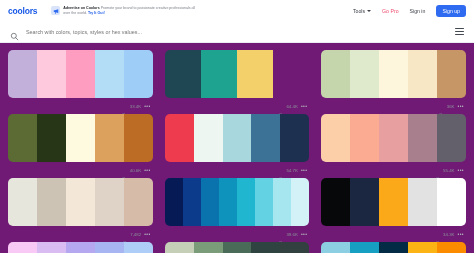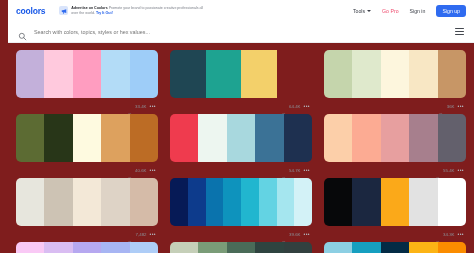--- a/index.html
+++ b/index.html
@@ -2,21 +2,21 @@
 <html><head>
 <meta charset="utf-8">
 <style>
   * { box-sizing: border-box; margin: 0; padding: 0; }
   html, body {
     width: 474px; height: 253px;
     font-family: "Liberation Sans", sans-serif;
     background: #ffffff;
     overflow: hidden;
   }
-  .page { width: 474px; height: 253px; position: relative; background:#7f1d1d;padding-left:8px; }
+  .page { width: 474px; height: 253px; position: relative; background:#701a75; }
 
   
   .topbar {
     height: 21px;
     display: flex; align-items: center;
     padding: 0 8px;
     background: #fff;
   }
   .logo {
     font-size: 8.5px; font-weight: bold; letter-spacing: -0.2px;

